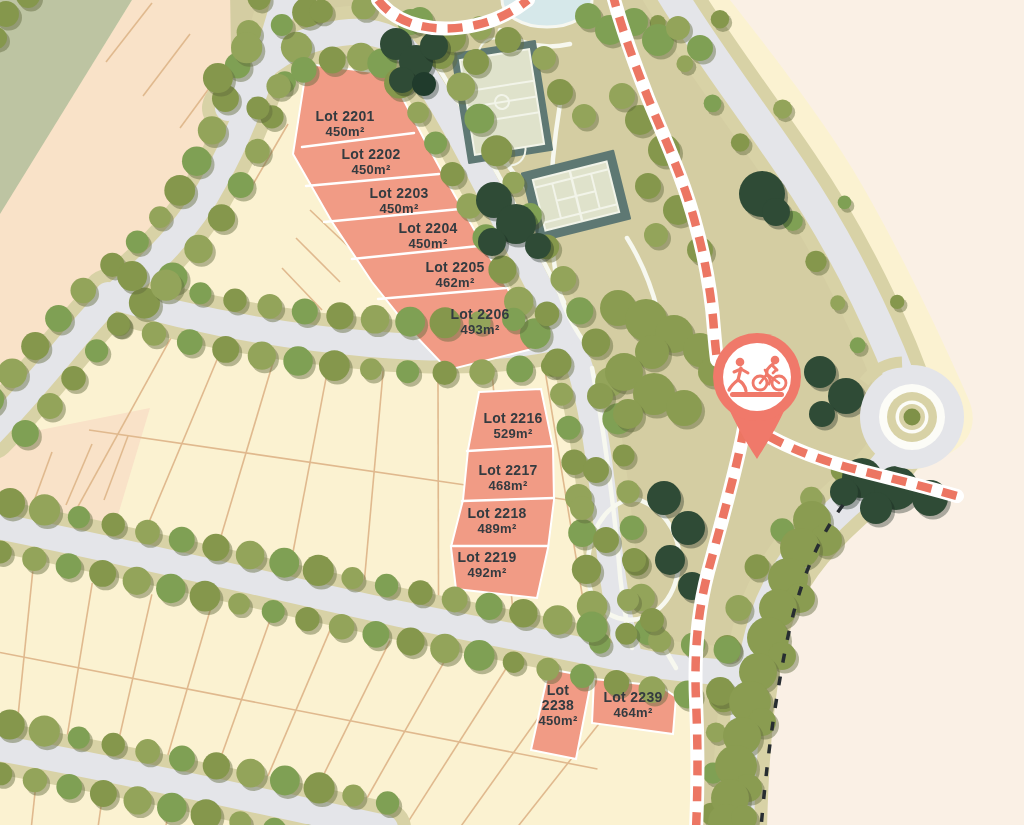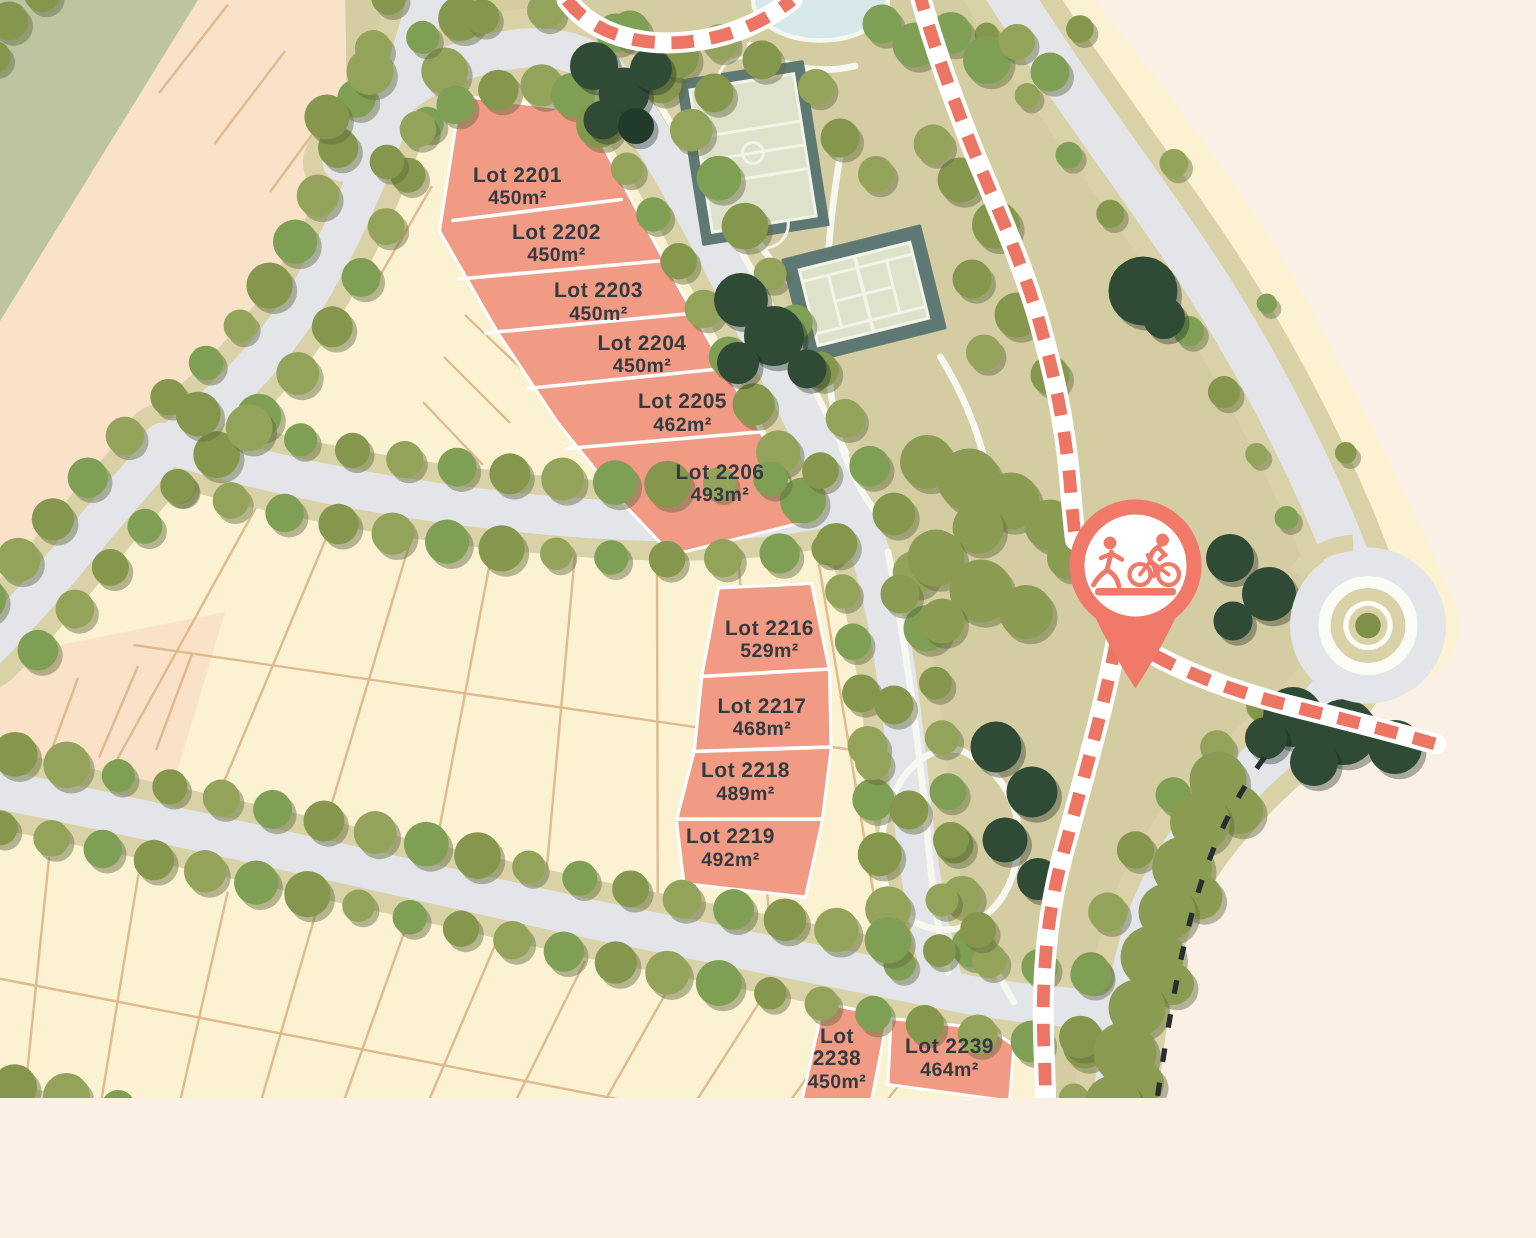--- a/index.html
+++ b/index.html
@@ -1,16 +1,16 @@
 <!DOCTYPE html>
 <html style="--salmon_lot: #F19B85; --trail: #EC7663; --pin: #F0796A; --road: #E4E5E9; --verge: #D8D2A6; --park: #D4CDA2; --sage: #BDC4A2; --peach: #F9E2C8; --cream_lot: #FBF2D1; --outside: #FAF0E5; --tree_olive: #85974C; --tree_dark: #2F4B36; --court: #5E7873; --court_inner: #DFE2CB; --pond: #D6E8EA; --lot_line: #E0B98E; --label_text: #343B40; --boundary_dash: #272D31;"><head>
 <meta charset="utf-8">
 <style>
   html,body{margin:0;padding:0;background:#FAF0E5;}
-  #stage{position:relative;width:1024px;height:732px;overflow:hidden;background:#FAF0E5;
+  #stage{position:relative;width:1024px;height:825px;overflow:hidden;background:#FAF0E5;
          font-family:"Liberation Sans",sans-serif;}
   svg{position:absolute;left:0;top:0;}
   .f-yellow{fill:var(--cream_lot);}
   .f-peach{fill:var(--peach);}
   .f-sage{fill:var(--sage);}
   .f-park{fill:var(--park);}
   .f-out{fill:var(--outside);}
   .f-road{fill:var(--road);}
   .f-verge{fill:var(--verge);}
   .f-salmon{fill:var(--salmon_lot);stroke:#FFFFFF;stroke-width:2;}

